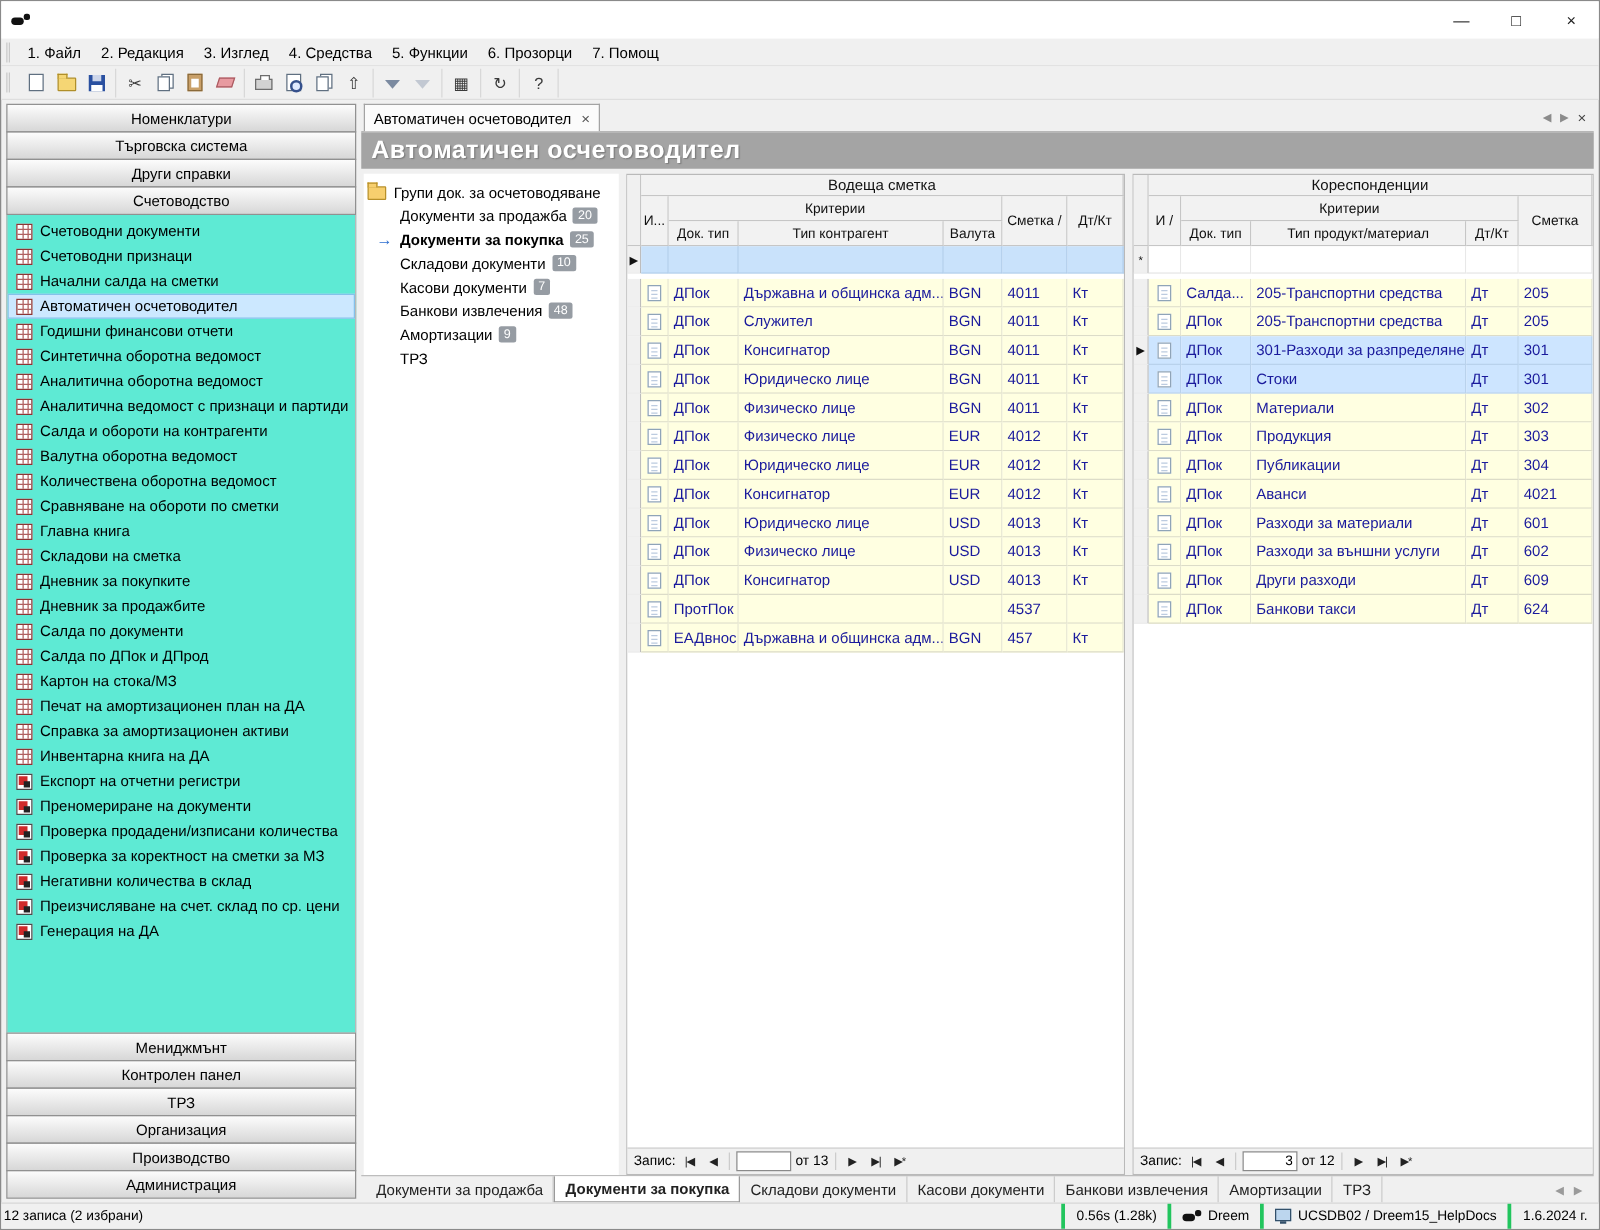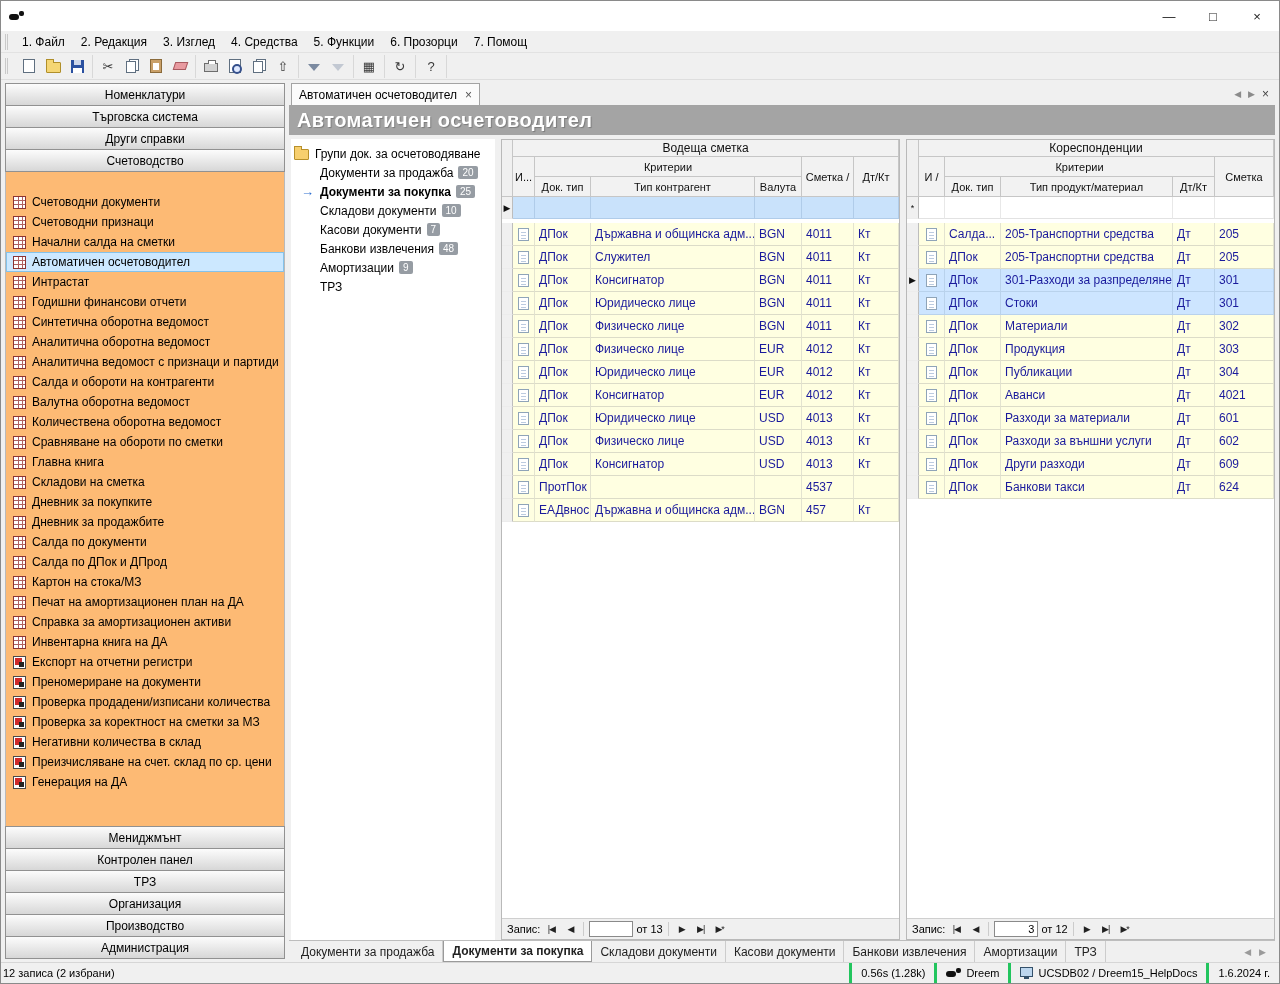--- a/index.html
+++ b/index.html
@@ -41,21 +41,21 @@
   .tico-funnel { width:0; height:0; border-left:6px solid transparent; border-right:6px solid transparent; border-top:7px solid #7b8aa0; margin-top:3px; }
   .tico-funnel-off { width:0; height:0; border-left:6px solid transparent; border-right:6px solid transparent; border-top:7px solid #c2c8d2; margin-top:3px; }
 
   
   .bodyrow { flex:1; min-height:0; display:flex; }
 
   
   .sidebar { width:286px; flex:none; display:flex; flex-direction:column; padding:3px 2px 3px 4px; }
   .side-section { height:23px; flex:none; border:1px solid #919191; background:linear-gradient(#fcfcfc,#d7d7d7); display:flex; align-items:center; justify-content:center; white-space:nowrap; }
   .side-section + .side-section { margin-top:-1px; }
-  .side-items { flex:1; min-height:0; background:#fdba74; border-left:1px solid #b9b9b9; border-right:1px solid #b9b9b9; overflow:hidden; padding-top:20px; }
+  .side-items { flex:1; min-height:0; background:#5eead4; border-left:1px solid #b9b9b9; border-right:1px solid #b9b9b9; overflow:hidden; padding-top:3px; }
   .side-item { height:20px; display:flex; align-items:center; gap:6px; padding:0 4px 0 6px; white-space:nowrap; overflow:hidden; border:1px solid transparent; }
   .side-item.selected { background:#cce8ff; border-color:#84c2ea; }
   .sico { width:13px; height:13px; flex:none; position:relative; }
   .sico-grid { background:#fff; border:1px solid #8c3434; }
   .sico-grid::before { content:""; position:absolute; left:0; right:0; top:3px; height:1px; background:#b06060; box-shadow:0 4px 0 #b06060; }
   .sico-grid::after { content:""; position:absolute; top:0; bottom:0; left:4px; width:1px; background:#b06060; box-shadow:4px 0 0 #b06060; }
   .sico-flag { background:#fff; border:1px solid #4a4a4a; }
   .sico-flag::before { content:""; position:absolute; left:1px; top:1px; width:7px; height:7px; background:#cf2a2a; }
   .sico-flag::after { content:""; position:absolute; right:1px; bottom:1px; width:5px; height:5px; background:#222; }
 
@@ -238,24 +238,20 @@
           <div class="side-item">
             <span class="sico sico-grid"></span>
             <span class="side-label">Начални салда на сметки</span>
           </div>
           <div class="side-item selected">
             <span class="sico sico-grid"></span>
             <span class="side-label">Автоматичен осчетоводител</span>
           </div>
           <div class="side-item">
             <span class="sico sico-grid"></span>
-            <span class="side-label">Интрастат</span>
-          </div>
-          <div class="side-item">
-            <span class="sico sico-grid"></span>
             <span class="side-label">Годишни финансови отчети</span>
           </div>
           <div class="side-item">
             <span class="sico sico-grid"></span>
             <span class="side-label">Синтетична оборотна ведомост</span>
           </div>
           <div class="side-item">
             <span class="sico sico-grid"></span>
             <span class="side-label">Аналитична оборотна ведомост</span>
           </div>

